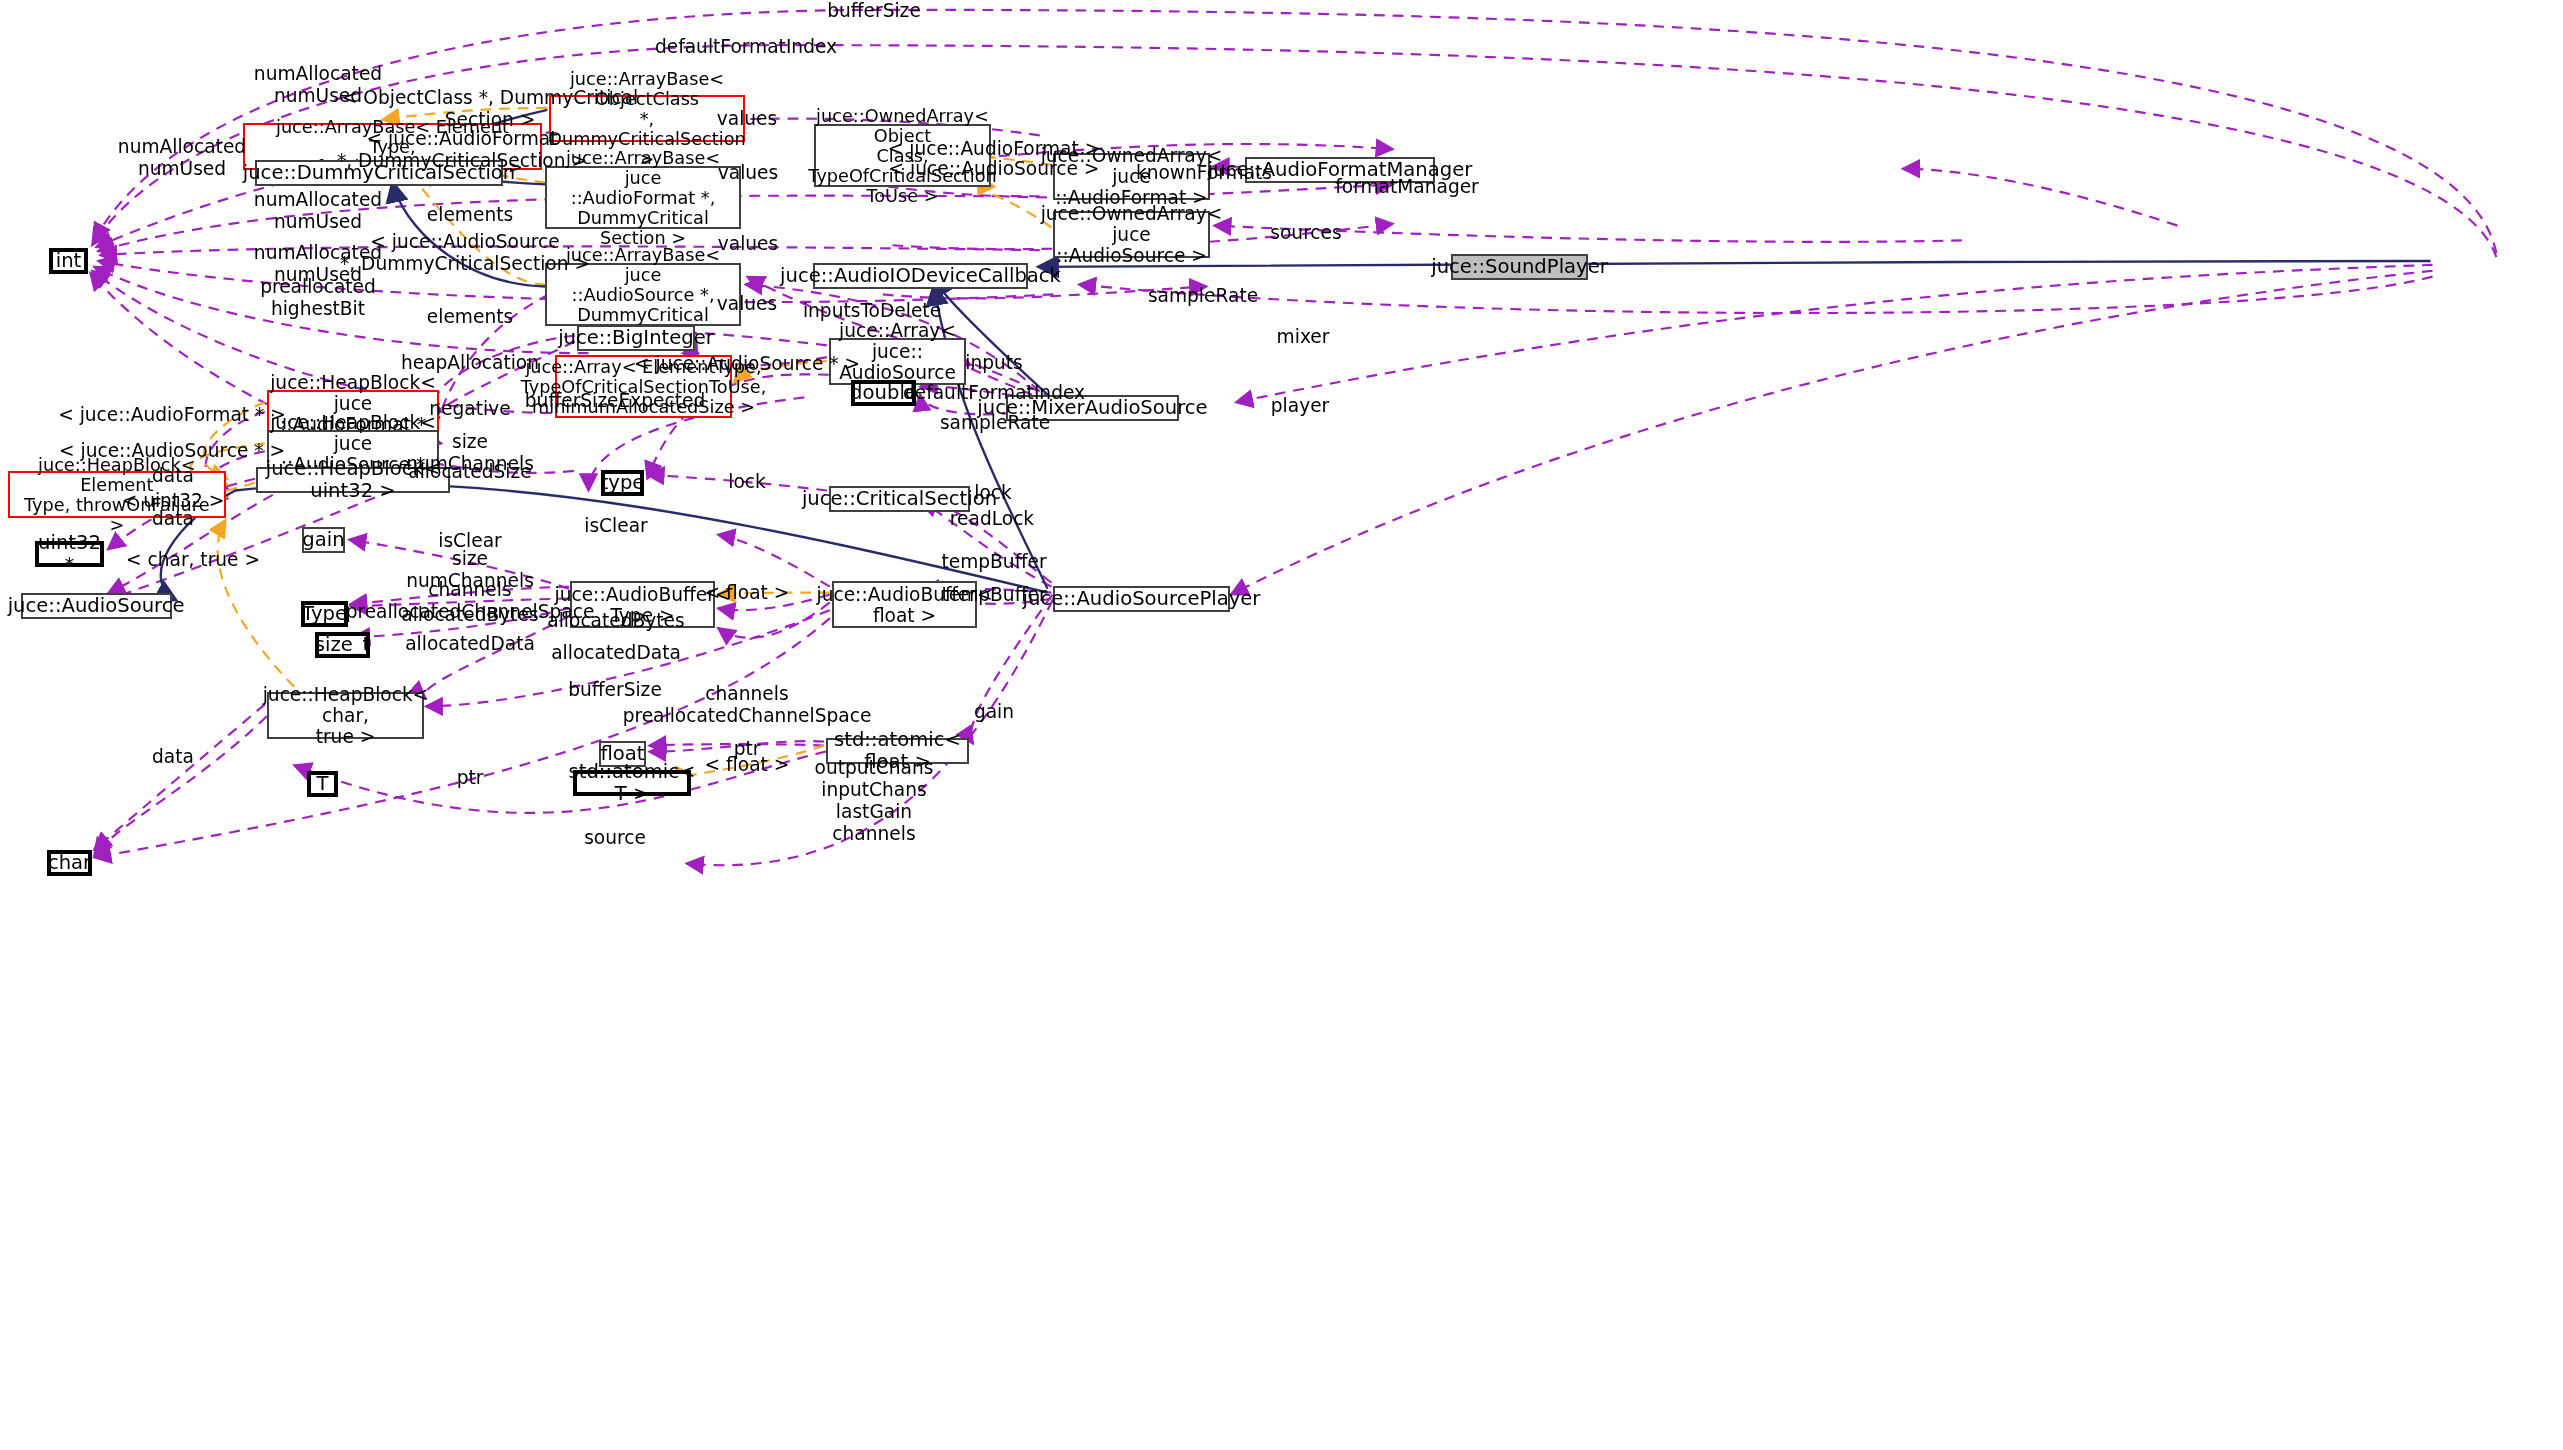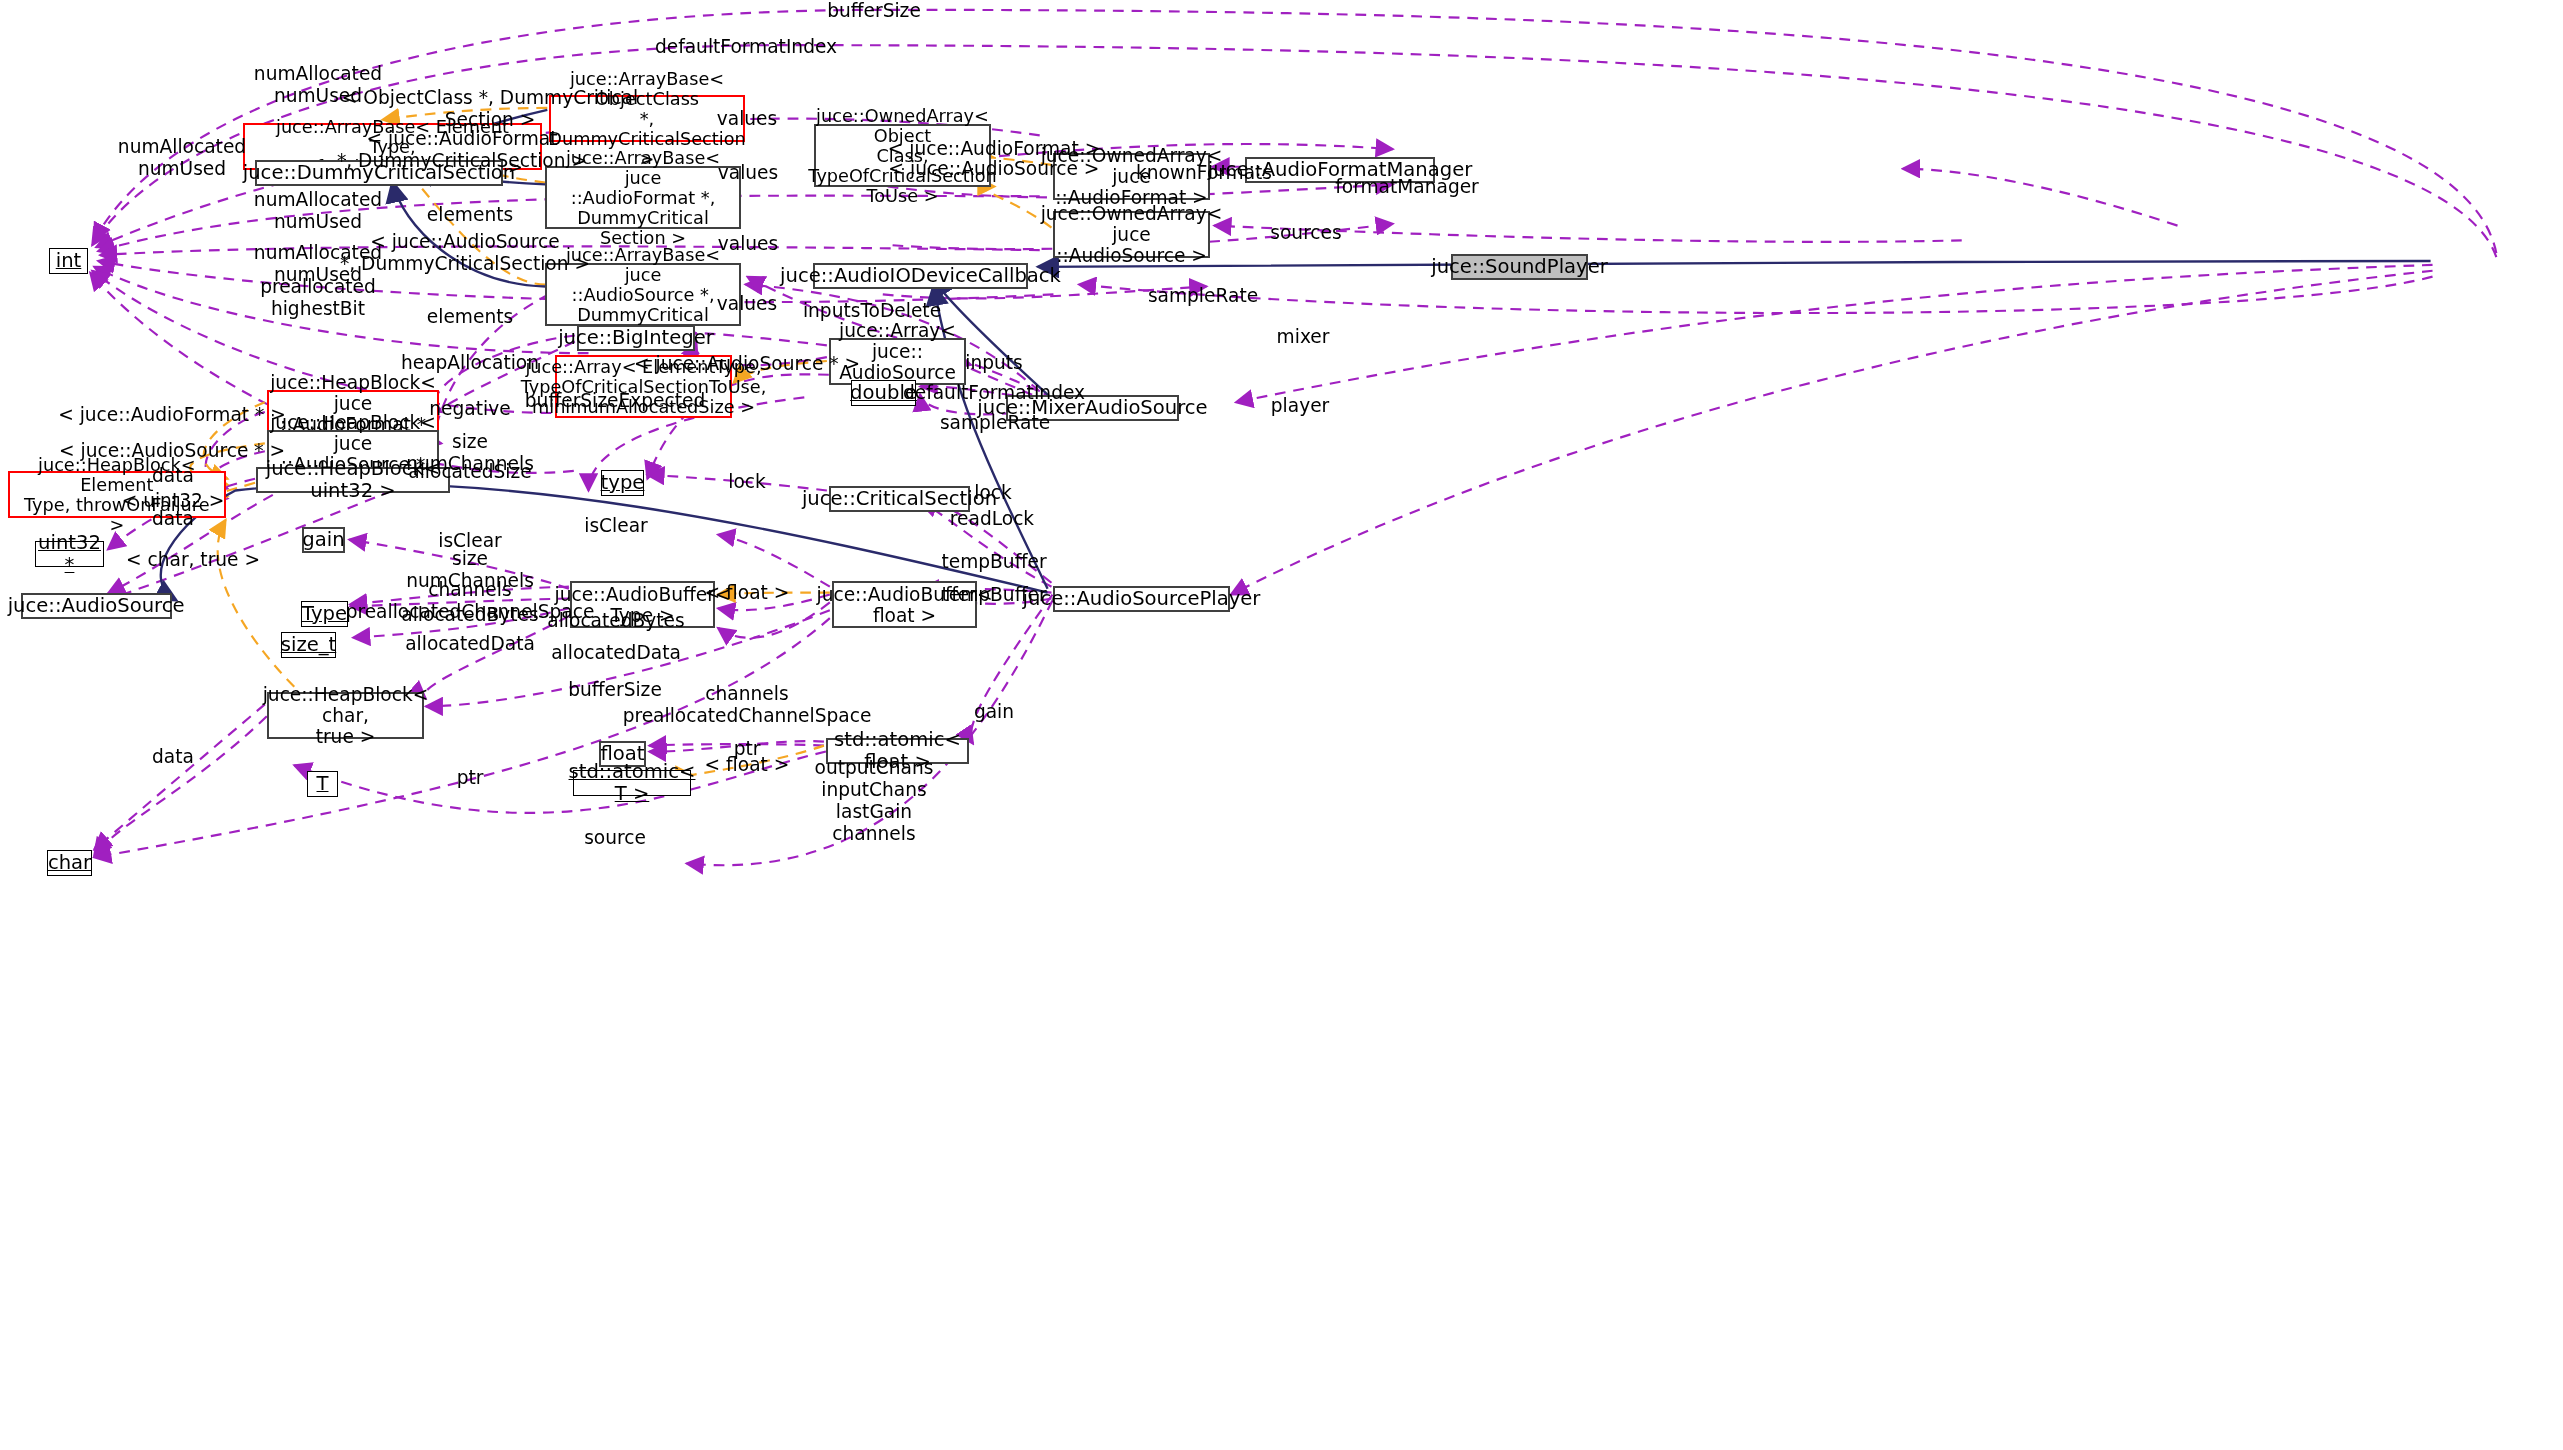--- a/index.html
+++ b/index.html
@@ -8,21 +8,21 @@
        font-family:"DejaVu Sans","Liberation Sans",sans-serif;}
   #canvas{position:absolute;left:0;top:0;width:2563px;height:1451px;}
   svg.edges{position:absolute;left:0;top:0;width:2563px;height:1451px;pointer-events:none;}
 
   .node{position:absolute;box-sizing:border-box;display:flex;align-items:center;
         justify-content:center;text-align:center;background:#ffffff;
         font-size:19.6px;color:#000000;line-height:1.13;padding:2px 5.9px;}
   
   .nb{border:2px solid #404040;}
   
-  .nl{border:1px solid #000000;text-decoration:underline;}
+  .nl{border:4px solid #000000;}
   
   .nr{border:2px solid #ff0000;}
   
   .nc{border:2px solid #404040;background:#bfbfbf;}
 
   .elabel{position:absolute;font-size:18.6px;color:#000000;white-space:pre;
           text-align:center;line-height:1.18;transform:translateX(-50%);}
 </style>
 </head>
 <body>
@@ -155,21 +155,21 @@
       <div class="node nb" style="left: 255px; top: 160px; width: 248px; height: 25.5px; white-space: pre-line;">juce::DummyCriticalSection</div>
       <div class="node nr" style="left: 267px; top: 390px; width: 172px; height: 47px; font-size: 18.6px; white-space: pre-line;">juce::HeapBlock&lt; juce
 ::AudioFormat * &gt;</div>
       <div class="node nb" style="left: 267px; top: 430px; width: 172px; height: 47px; font-size: 18.6px; white-space: pre-line;">juce::HeapBlock&lt; juce
 ::AudioSource * &gt;</div>
       <div class="node nb" style="left: 256px; top: 467px; width: 194px; height: 25.5px; white-space: pre-line;">juce::HeapBlock&lt; uint32 &gt;</div>
       <div class="node nb" style="left: 267px; top: 692px; width: 157px; height: 47px; font-size: 18.6px; white-space: pre-line;">juce::HeapBlock&lt; char,
 true &gt;</div>
       <div class="node nb" style="left: 302px; top: 527px; width: 43px; height: 25.5px; white-space: pre-line;">gain</div>
       <div class="node nl" style="left: 301px; top: 601px; width: 47px; height: 25.5px; white-space: pre-line;">Type</div>
-      <div class="node nl" style="left: 281px; top: 632px; width: 55px; height: 25.5px; white-space: pre-line;">size_t</div>
+      <div class="node nl" style="left: 315px; top: 632px; width: 55px; height: 25.5px; white-space: pre-line;">size_t</div>
       <div class="node nl" style="left: 307px; top: 771px; width: 31px; height: 25.5px; white-space: pre-line;">T</div>
       <div class="node nb" style="left: 545px; top: 166px; width: 196px; height: 63px; font-size: 17.7px; white-space: pre-line;">juce::ArrayBase&lt; juce
 ::AudioFormat *, DummyCritical
 Section &gt;</div>
       <div class="node nb" style="left: 545px; top: 263px; width: 196px; height: 63px; font-size: 17.7px; white-space: pre-line;">juce::ArrayBase&lt; juce
 ::AudioSource *, DummyCritical
 Section &gt;</div>
       <div class="node nb" style="left: 577px; top: 325px; width: 118px; height: 25.5px; white-space: pre-line;">juce::BigInteger</div>
       <div class="node nr" style="left: 555px; top: 355px; width: 177px; height: 63px; font-size: 17.7px; white-space: pre-line;">juce::Array&lt; ElementType,
 TypeOfCriticalSectionToUse,

